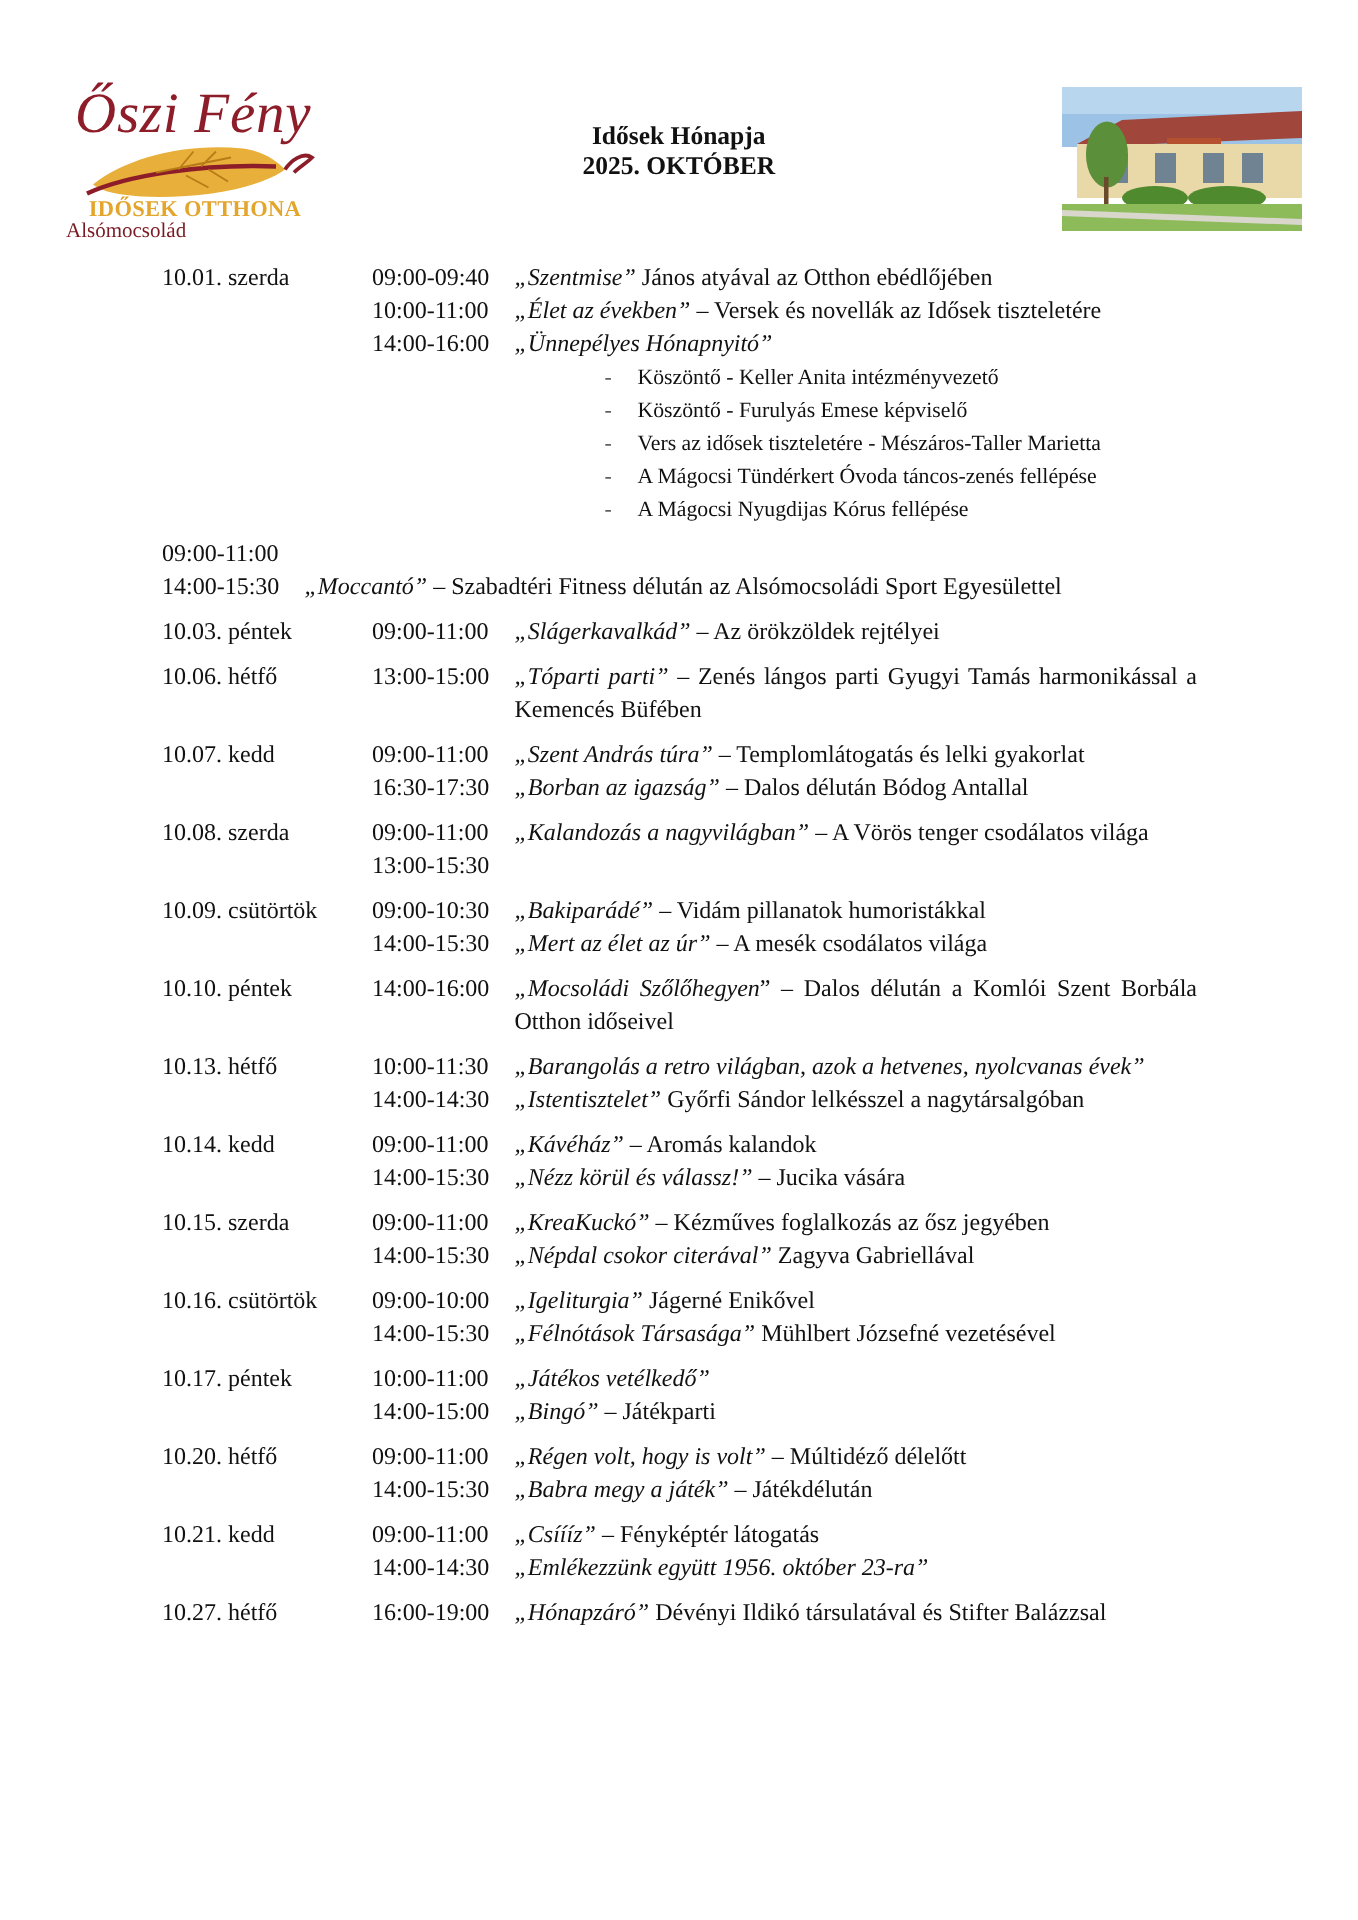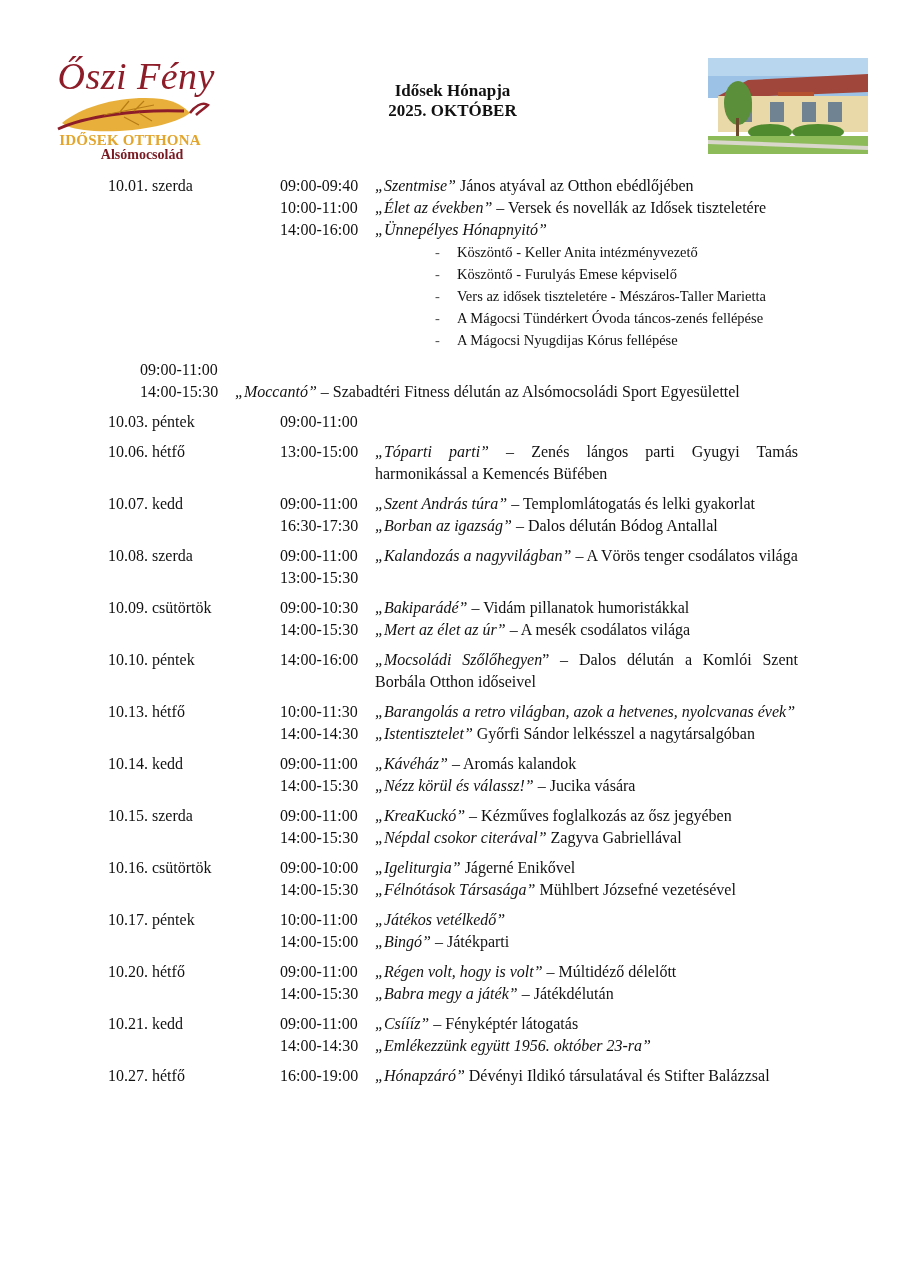--- a/index.html
+++ b/index.html
@@ -1,35 +1,35 @@
 <!DOCTYPE html>
 <html><head>
 <meta charset="utf-8">
 <style>
   html, body { margin: 0; padding: 0; background: #ffffff; }
   body { width: 905px; height: 1280px; position: relative; overflow: hidden;
          font-family: "Liberation Serif", "DejaVu Serif", serif; color: #111; }
   .logo { position: absolute; left: 44px; top: 55px; width: 172px; height: 108px; }
   .logo svg { position: absolute; left: 0; top: 0; }
-  .logo-script { position: absolute; left: 6px; top: 2px; width: 165px; text-align: right;
+  .logo-script { position: absolute; left: 6px; top: 2px; width: 165px; text-align: left;
                  font-family: "Liberation Serif", serif; font-style: italic; font-size: 38px;
                  color: #8e1d2a; letter-spacing: 0.5px; line-height: 1; }
   .logo-line1 { position: absolute; left: 0; top: 77px; width: 172px; text-align: center;
                 font-family: "Liberation Serif", serif; font-weight: bold; font-size: 15px;
                 color: #e3a52b; letter-spacing: 0.2px; }
-  .logo-line2 { position: absolute; left: 12px; top: 92px; width: 172px; text-align: center;
-                font-family: "Liberation Serif", serif; font-weight: bold; font-size: 14px;
+  .logo-line2 { position: absolute; left: 0; top: 92px; width: 172px; 
+                font-family: "Liberation Serif", serif; font-weight: normal; font-size: 14px;
                 color: #7a1a22; }
   .title { position: absolute; left: 350px; top: 81px; width: 205px; text-align: center;
            font-weight: bold; font-size: 17px; line-height: 20px; }
   .photo { position: absolute; left: 708px; top: 58px; width: 160px; height: 96px; overflow: hidden; }
   .schedule { position: absolute; left: 108px; top: 175px; width: 690px; font-size: 16px; line-height: 22px; }
   .day { display: flex; margin-bottom: 8px; }
   .day-label { width: 140px; flex: none; }
-  .slots { flex: 1; margin-left: 32px; }
+  .slots { flex: 1; }
   .slot { display: flex; }
   .time { width: 95px; flex: none; }
   .desc { flex: 1; text-align: justify; }
   .desc i { font-style: italic; }
   .subitems { list-style: none; margin: 0; padding: 0 0 0 60px; font-size: 14.5px; line-height: 22px; }
   .subitems li { display: flex; }
   .subitems .dash { width: 22px; flex: none; color: #555; }
 </style>
 </head>
 <body>
@@ -119,20 +119,21 @@
           <div class="time">14:00-15:30</div>
           <div class="desc"><i>„Moccantó”</i><span> – Szabadtéri Fitness délután az Alsómocsoládi Sport Egyesülettel</span></div>
         </div>
       </div>
     </div>
     <div class="day">
       <div class="day-label">10.03. péntek</div>
       <div class="slots">
         <div class="slot">
           <div class="time">09:00-11:00</div>
+          <div class="desc"><i>„Slágerkavalkád”</i><span> – Az örökzöldek rejtélyei</span></div>
         </div>
       </div>
     </div>
     <div class="day">
       <div class="day-label">10.06. hétfő</div>
       <div class="slots">
         <div class="slot">
           <div class="time">13:00-15:00</div>
           <div class="desc"><i>„Tóparti parti”</i><span> – Zenés lángos parti Gyugyi Tamás harmonikással a Kemencés Büfében</span></div>
         </div>

